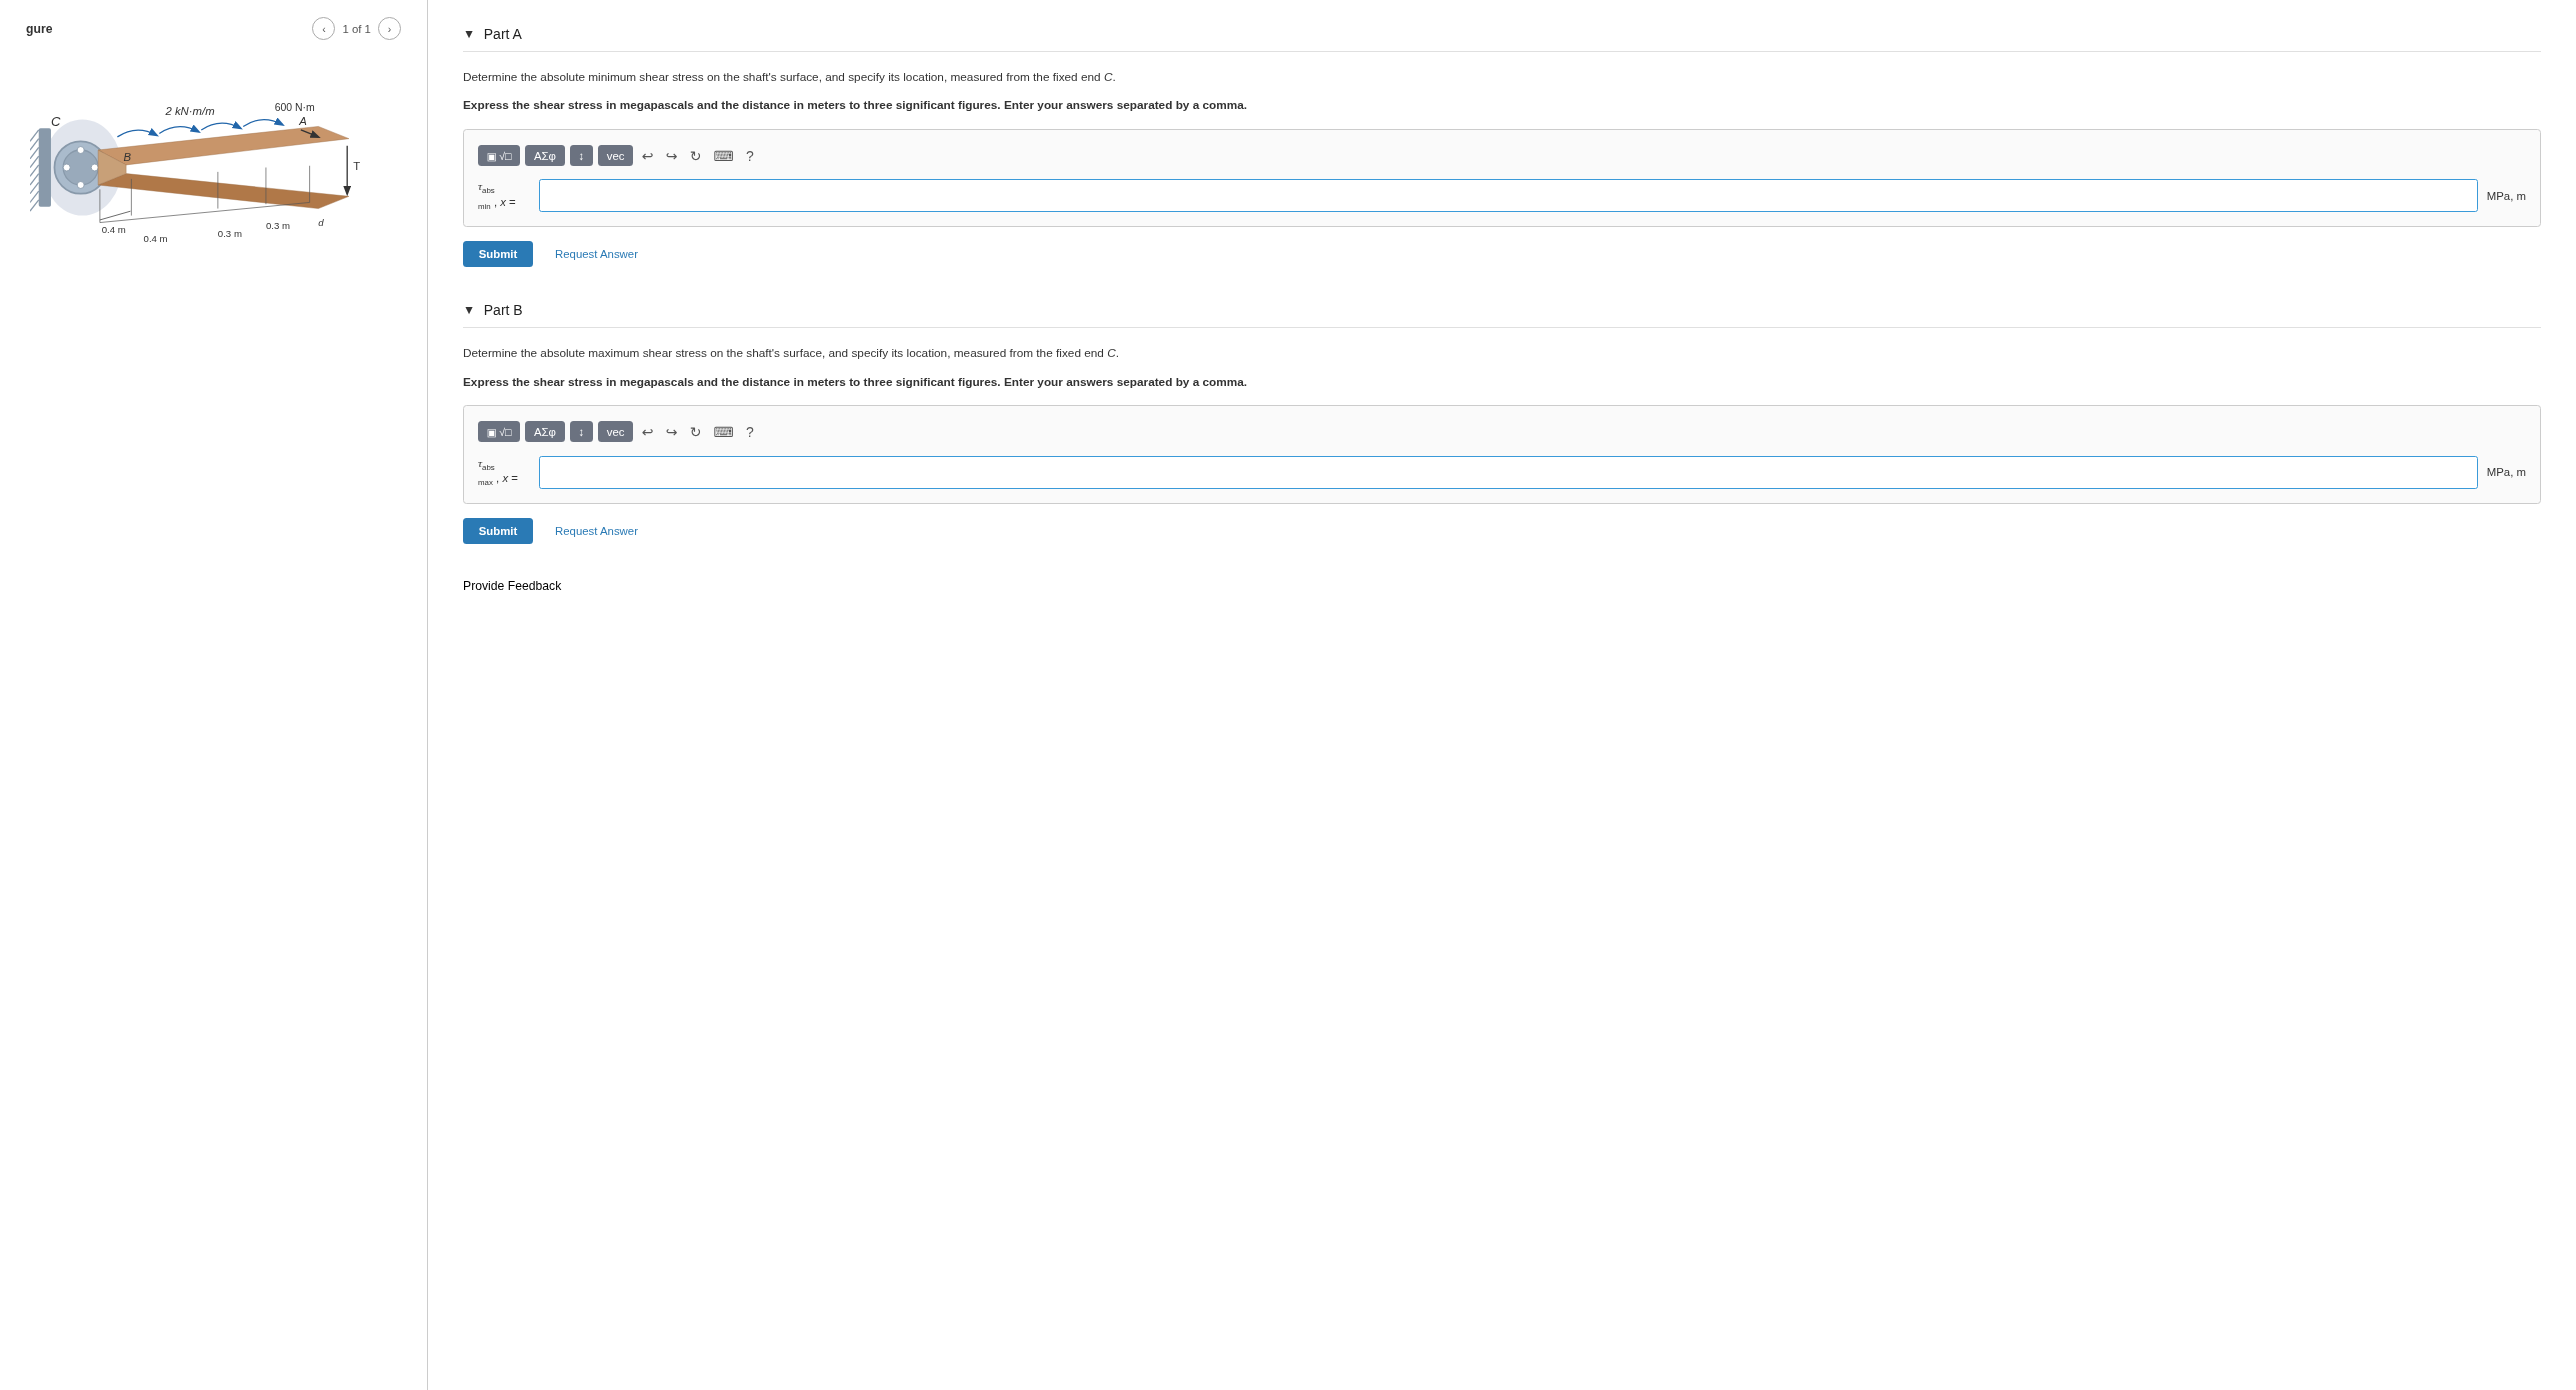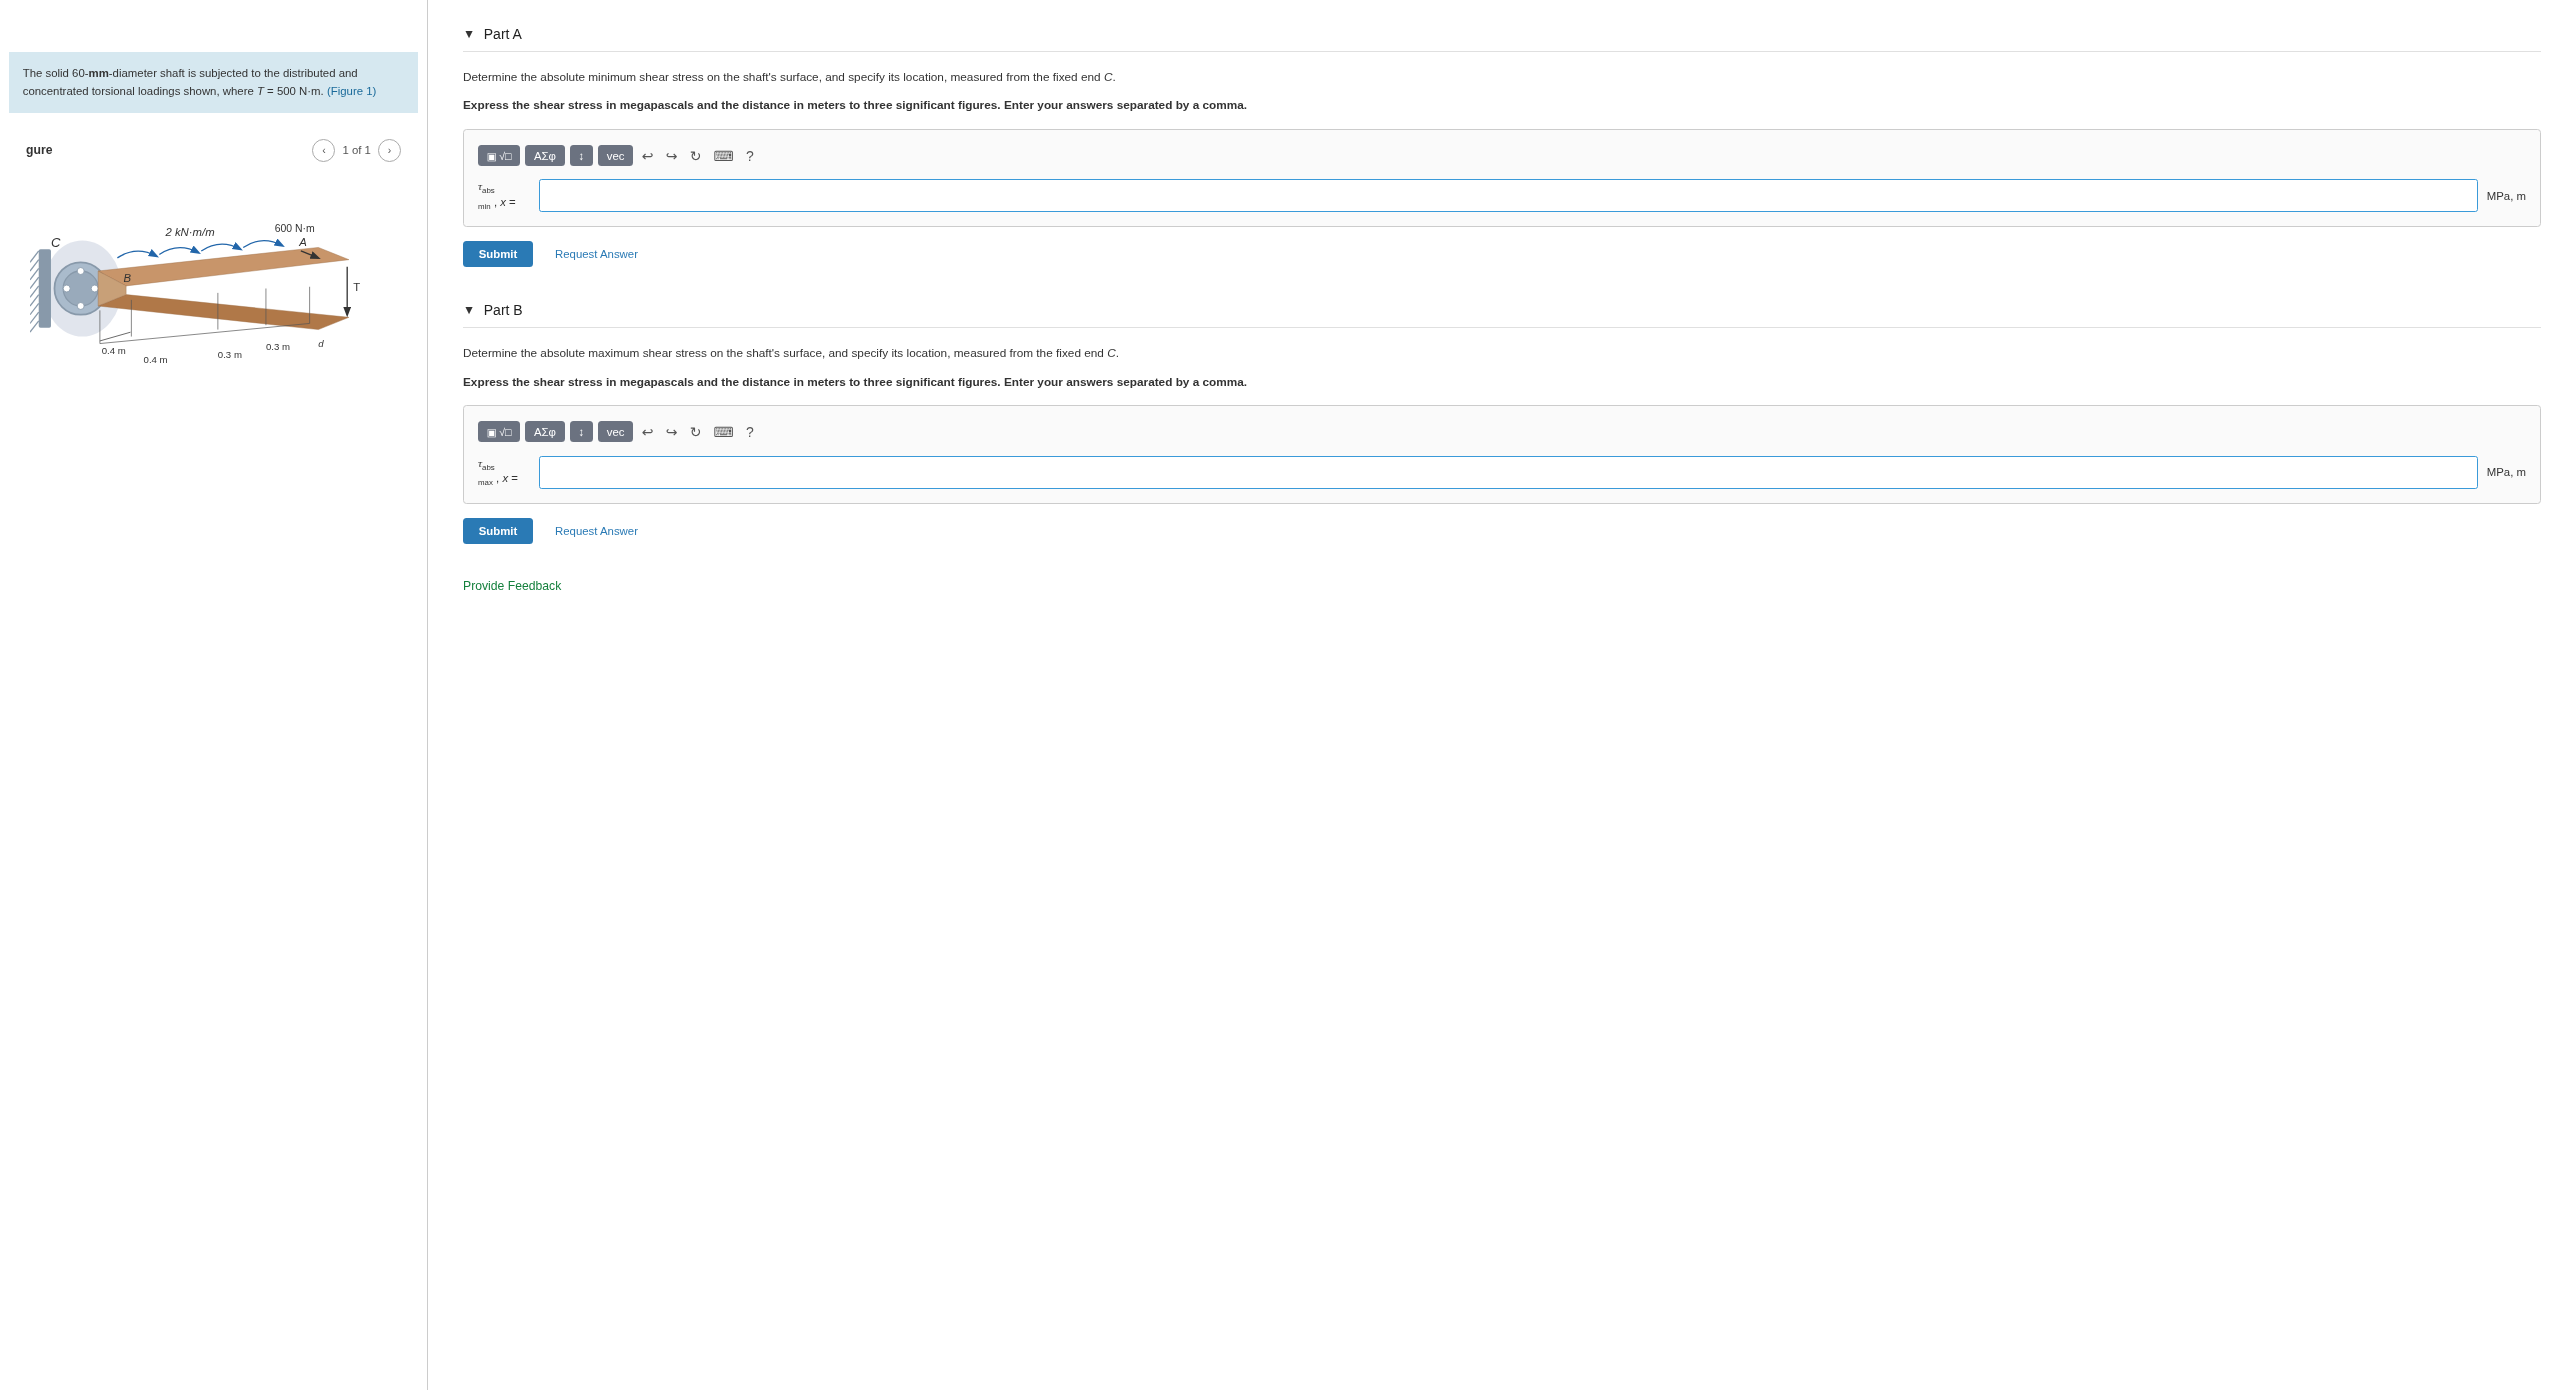--- a/index.html
+++ b/index.html
@@ -225,21 +225,21 @@
     }
 
     .request-answer-link {
       color: #2a7ab5;
       text-decoration: none;
       font-size: 11.4px;
       cursor: pointer;
     }
 
     .provide-feedback-link {
-      color: #15803d;
+      color: #000000;
       text-decoration: none;
       font-size: 12.2px;
       cursor: pointer;
       display: block;
       margin-top: 15px;
     }
 
     
     .math-tau {
       font-style: italic;
@@ -249,23 +249,20 @@
     .math-sub {
       font-size: 7.9px;
       vertical-align: sub;
       text-align: center;
     }
   </style>
 </head>
 <body>
 
 <div class="left-panel">
-  <div class="problem-statement">
-    <span>The solid 60-<b>mm</b>-diameter shaft is subjected to the distributed and concentrated torsional loadings shown, where <i>T</i> = 500 N·m. </span><a>(Figure 1)</a>
-  </div>
 
   <div class="figure-area">
     <div style="display:flex; justify-content:space-between; align-items:center; padding: 5.2px 8.7px; gap: 12px;">
       <span class="figure-label">gure</span>
       <div class="figure-nav">
         <button class="nav-btn">‹</button>
         <span>1 of 1</span>
         <button class="nav-btn">›</button>
       </div>
     </div>

